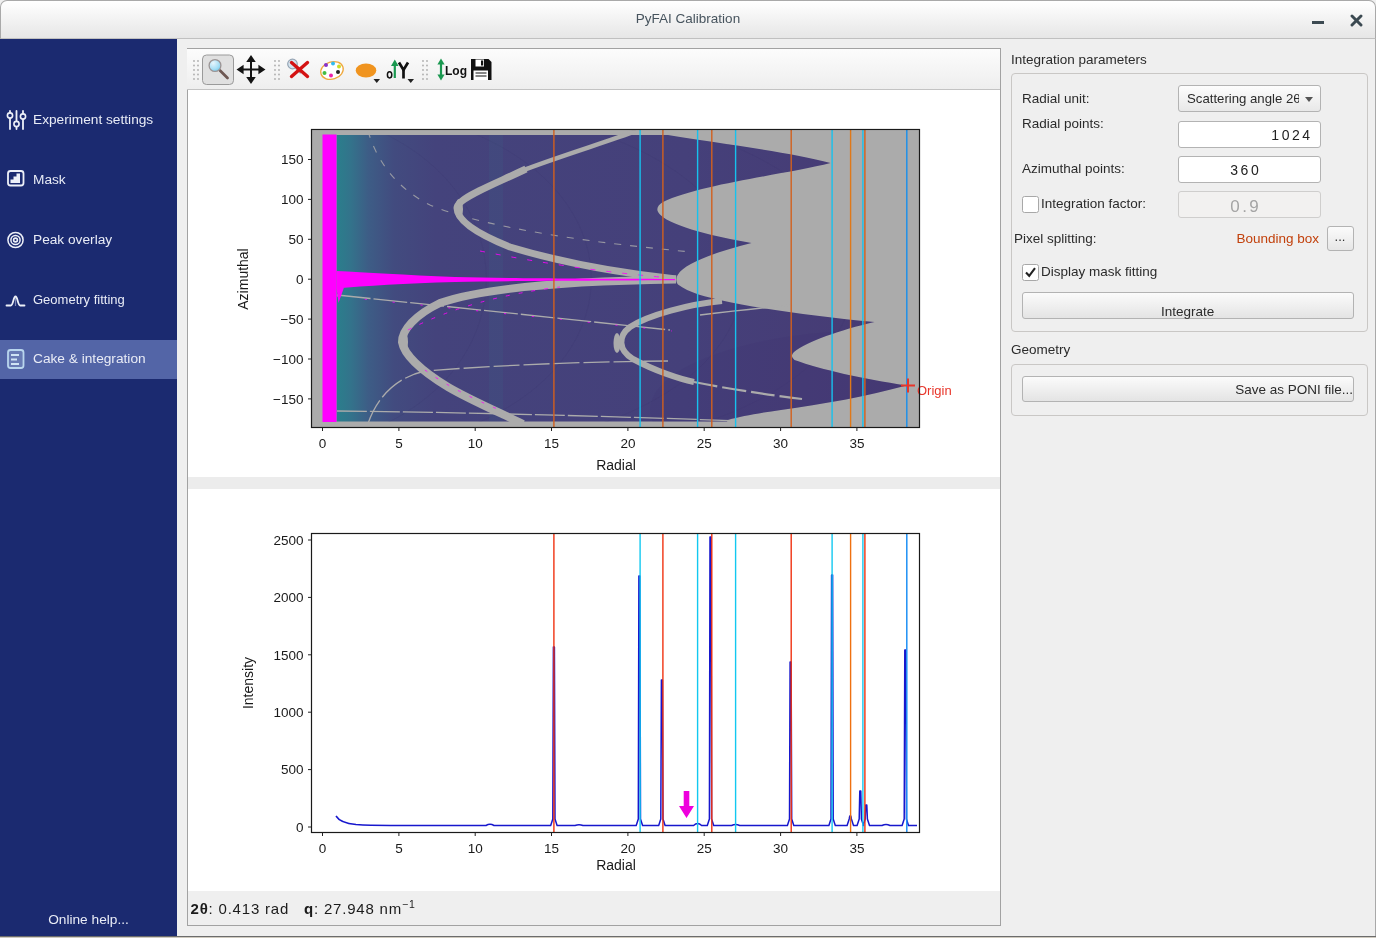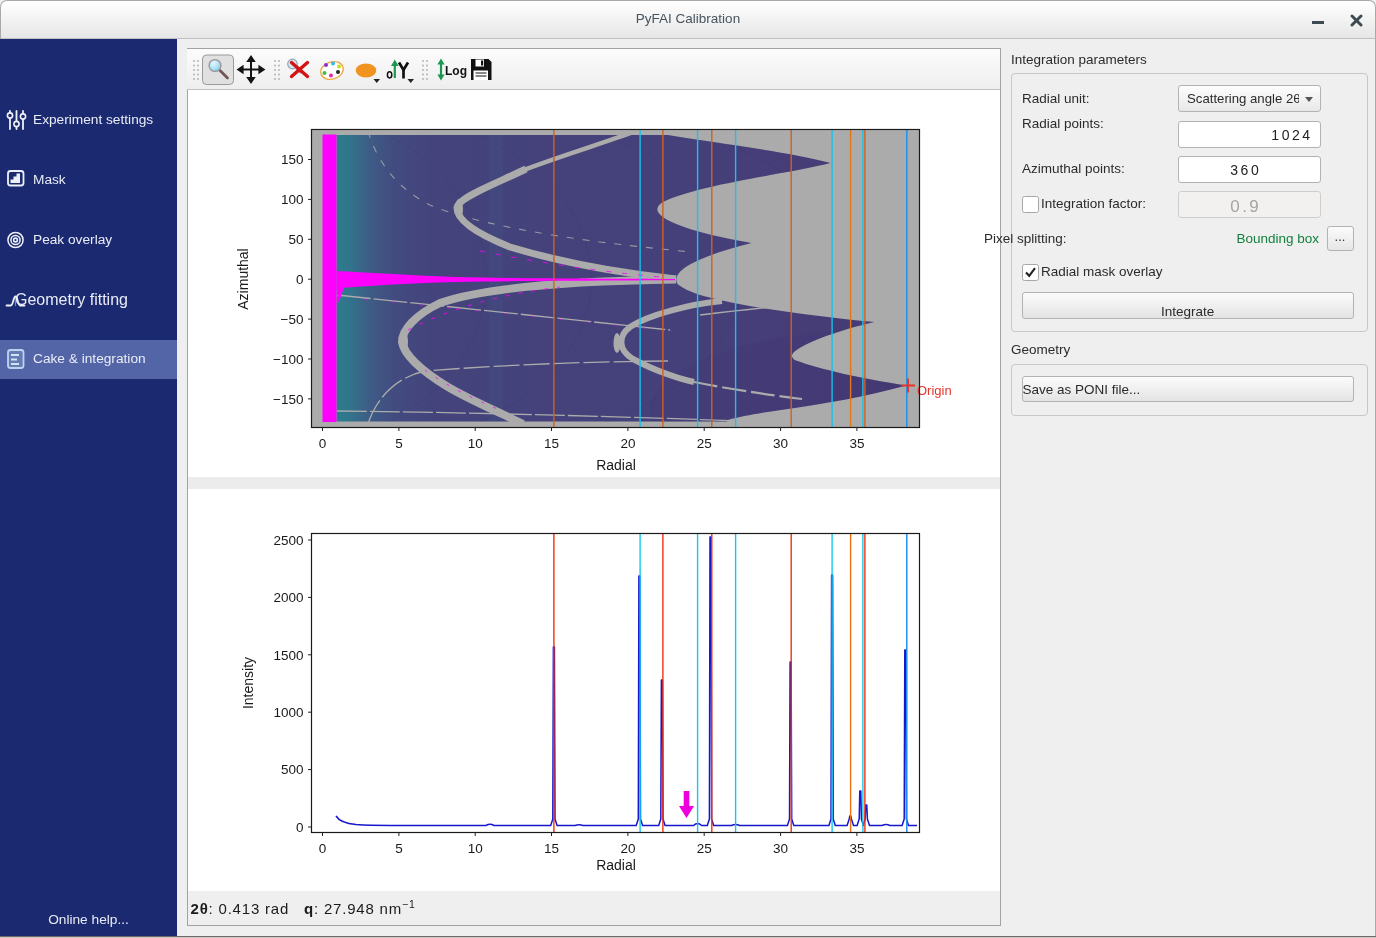--- a/index.html
+++ b/index.html
@@ -11,21 +11,21 @@
   </svg>
 <div style="position:absolute;left:0;top:39px;width:1px;height:897px;background:#a9a9a9"></div>
 <div style="position:absolute;left:1375px;top:39px;width:1px;height:897px;background:#a9a9a9"></div>
 <div style="position:absolute;left:0;top:935.5px;width:1376px;height:1.5px;background:#6c6c6c"></div>
 <div style="position:absolute;left:0;top:937px;width:1376px;height:1px;background:#cfcabf"></div>
 <div style="position:absolute;left:0;top:39px;width:177px;height:897px;background:#1b2a70"></div>
 <div style="position:absolute;left:0;top:339.5px;width:177px;height:39px;background:#5365a7"></div>
 <div style="position:absolute;left:33px;top:110px;width:144px;height:20px;line-height:20px;font-size:13.7px;color:#e9ecf6;white-space:nowrap">Experiment settings</div>
 <div style="position:absolute;left:33px;top:170px;width:144px;height:20px;line-height:20px;font-size:13.7px;color:#e9ecf6;white-space:nowrap">Mask</div>
 <div style="position:absolute;left:33px;top:230px;width:144px;height:20px;line-height:20px;font-size:13.7px;color:#e9ecf6;white-space:nowrap">Peak overlay</div>
-<div style="position:absolute;left:15px;top:290px;width:144px;height:20px;line-height:20px;font-size:16px;color:#e9ecf6;white-space:nowrap">Geometry fitting</div>
+<div style="position:absolute;left:33px;top:290px;width:144px;height:20px;line-height:20px;font-size:13px;color:#e9ecf6;white-space:nowrap">Geometry fitting</div>
 <div style="position:absolute;left:33px;top:349px;width:144px;height:20px;line-height:20px;font-size:13.7px;color:#e9ecf6;white-space:nowrap">Cake &amp; integration</div>
 <div style="position:absolute;left:0;top:912px;width:177px;text-align:center;font-size:13.7px;color:#e9ecf6">Online help...</div>
 <svg style="position:absolute;left:0;top:39px" width="40" height="340" viewBox="0 39 40 340">
     <g stroke="#edf0f8" stroke-width="1.8" stroke-linecap="round">
       <line x1="10" y1="111" x2="10" y2="129"></line>
       <line x1="16.5" y1="111" x2="16.5" y2="129"></line>
       <line x1="23" y1="111" x2="23" y2="129"></line>
     </g>
     <g fill="#1b2a70" stroke="#edf0f8" stroke-width="1.6">
       <circle cx="10" cy="115.5" r="2.6"></circle>
@@ -288,22 +288,22 @@
     <div style="font-size:13.2px;color:#2b2b2b;position:absolute;left:8px;top:5px;white-space:nowrap;width:112px;overflow:hidden">Scattering angle 2θ</div>
     <div style="position:absolute;right:7px;top:11px;width:0;height:0;border-left:4.5px solid transparent;border-right:4.5px solid transparent;border-top:5.5px solid #555"></div>
   </div>
 <div style="font-size:13.5px;color:#2b2b2b;position:absolute;white-space:nowrap;left:1022px;top:116px">Radial points:</div>
 <div style="position:absolute;box-sizing:border-box;background:#fff;border:1px solid #b3b3b3;border-radius:3px;font-size:14px;color:#222;text-align:right;padding:5.5px 7px 0 0;letter-spacing:2.5px;left:1178px;top:120.5px;width:142.5px;height:27px">1024</div>
 <div style="font-size:13.5px;color:#2b2b2b;position:absolute;white-space:nowrap;left:1022px;top:161px">Azimuthal points:</div>
 <div style="position:absolute;box-sizing:border-box;background:#fff;border:1px solid #b3b3b3;border-radius:3px;font-size:14px;color:#222;text-align:center;padding:5.5px 7px 0 0;letter-spacing:2.5px;left:1178px;top:155.5px;width:142.5px;height:27px">360</div>
 <div style="position:absolute;left:1021.5px;top:196px;width:15px;height:15px;background:#fff;border:1px solid #a8a8a8;border-radius:2.5px"></div>
 <div style="font-size:13.5px;color:#2b2b2b;position:absolute;white-space:nowrap;left:1041px;top:196px">Integration factor:</div>
 <div style="position:absolute;box-sizing:border-box;background:#fff;border:1px solid #b3b3b3;border-radius:3px;font-size:17px;color:#222;text-align:center;padding:5.5px 7px 0 0;letter-spacing:2.5px;left:1178px;top:190.5px;width:142.5px;height:27px;background:#f2f1f0;border-color:#cfcecd;color:#a4a4a4">0.9</div>
-<div style="font-size:13.5px;color:#2b2b2b;position:absolute;white-space:nowrap;left:984px;top:231px">Pixel splitting:</div>
-<div style="font-size:13.5px;color:#15803d;position:absolute;white-space:nowrap;left:1180px;top:231px;width:139px;text-align:right">Bounding box</div>
+<div style="font-size:13.5px;color:#2b2b2b;position:absolute;white-space:nowrap;left:1014px;top:231px">Pixel splitting:</div>
+<div style="font-size:13.5px;color:#c2410c;position:absolute;white-space:nowrap;left:1180px;top:231px;width:139px;text-align:right">Bounding box</div>
 <div style="position:absolute;left:1326.5px;top:225.5px;width:27px;height:25px;box-sizing:border-box;background:linear-gradient(#fbfbfb,#e6e6e6);border:1px solid #b3b3b3;border-radius:3px;font-size:13px;color:#333;text-align:center;line-height:20px">...</div>
 <div style="position:absolute;left:1021.5px;top:264px;width:15px;height:15px;background:#fff;border:1px solid #a8a8a8;border-radius:2.5px"><svg width="15" height="15" viewBox="0 0 15 15">
       <path d="M3,7.5 L6.2,10.8 L12,3.2" fill="none" stroke="#222" stroke-width="2.1"></path>
     </svg></div>
-<div style="font-size:13.5px;color:#2b2b2b;position:absolute;white-space:nowrap;left:1041px;top:264px">Radial mask overlay</div>
+<div style="font-size:13.5px;color:#2b2b2b;position:absolute;white-space:nowrap;left:1041px;top:264px">Display mask fitting</div>
 <div style="position:absolute;box-sizing:border-box;background:linear-gradient(#fbfbfb,#e4e4e4);border:1px solid #b3b3b3;border-radius:3px;font-size:13.5px;color:#2b2b2b;text-align:center;left:1021.5px;top:291.5px;width:332.5px;height:27px;padding-top:11px">Integrate</div>
 <div style="font-size:13.5px;color:#2b2b2b;position:absolute;white-space:nowrap;left:1011px;top:342px">Geometry</div>
 <div style="position:absolute;left:1010.5px;top:363.5px;width:355px;height:50px;border:1px solid #c9c7c5;border-radius:4px"></div>
-<div style="position:absolute;box-sizing:border-box;background:linear-gradient(#fbfbfb,#e4e4e4);border:1px solid #b3b3b3;border-radius:3px;font-size:13.5px;color:#2b2b2b;text-align:left;left:1021.5px;top:376px;width:332.5px;height:25.5px;padding-top:4.5px">Save as PONI file...</div>
+<div style="position:absolute;box-sizing:border-box;background:linear-gradient(#fbfbfb,#e4e4e4);border:1px solid #b3b3b3;border-radius:3px;font-size:13.5px;color:#2b2b2b;text-align:right;left:1021.5px;top:376px;width:332.5px;height:25.5px;padding-top:4.5px">Save as PONI file...</div>
 </body></html>

